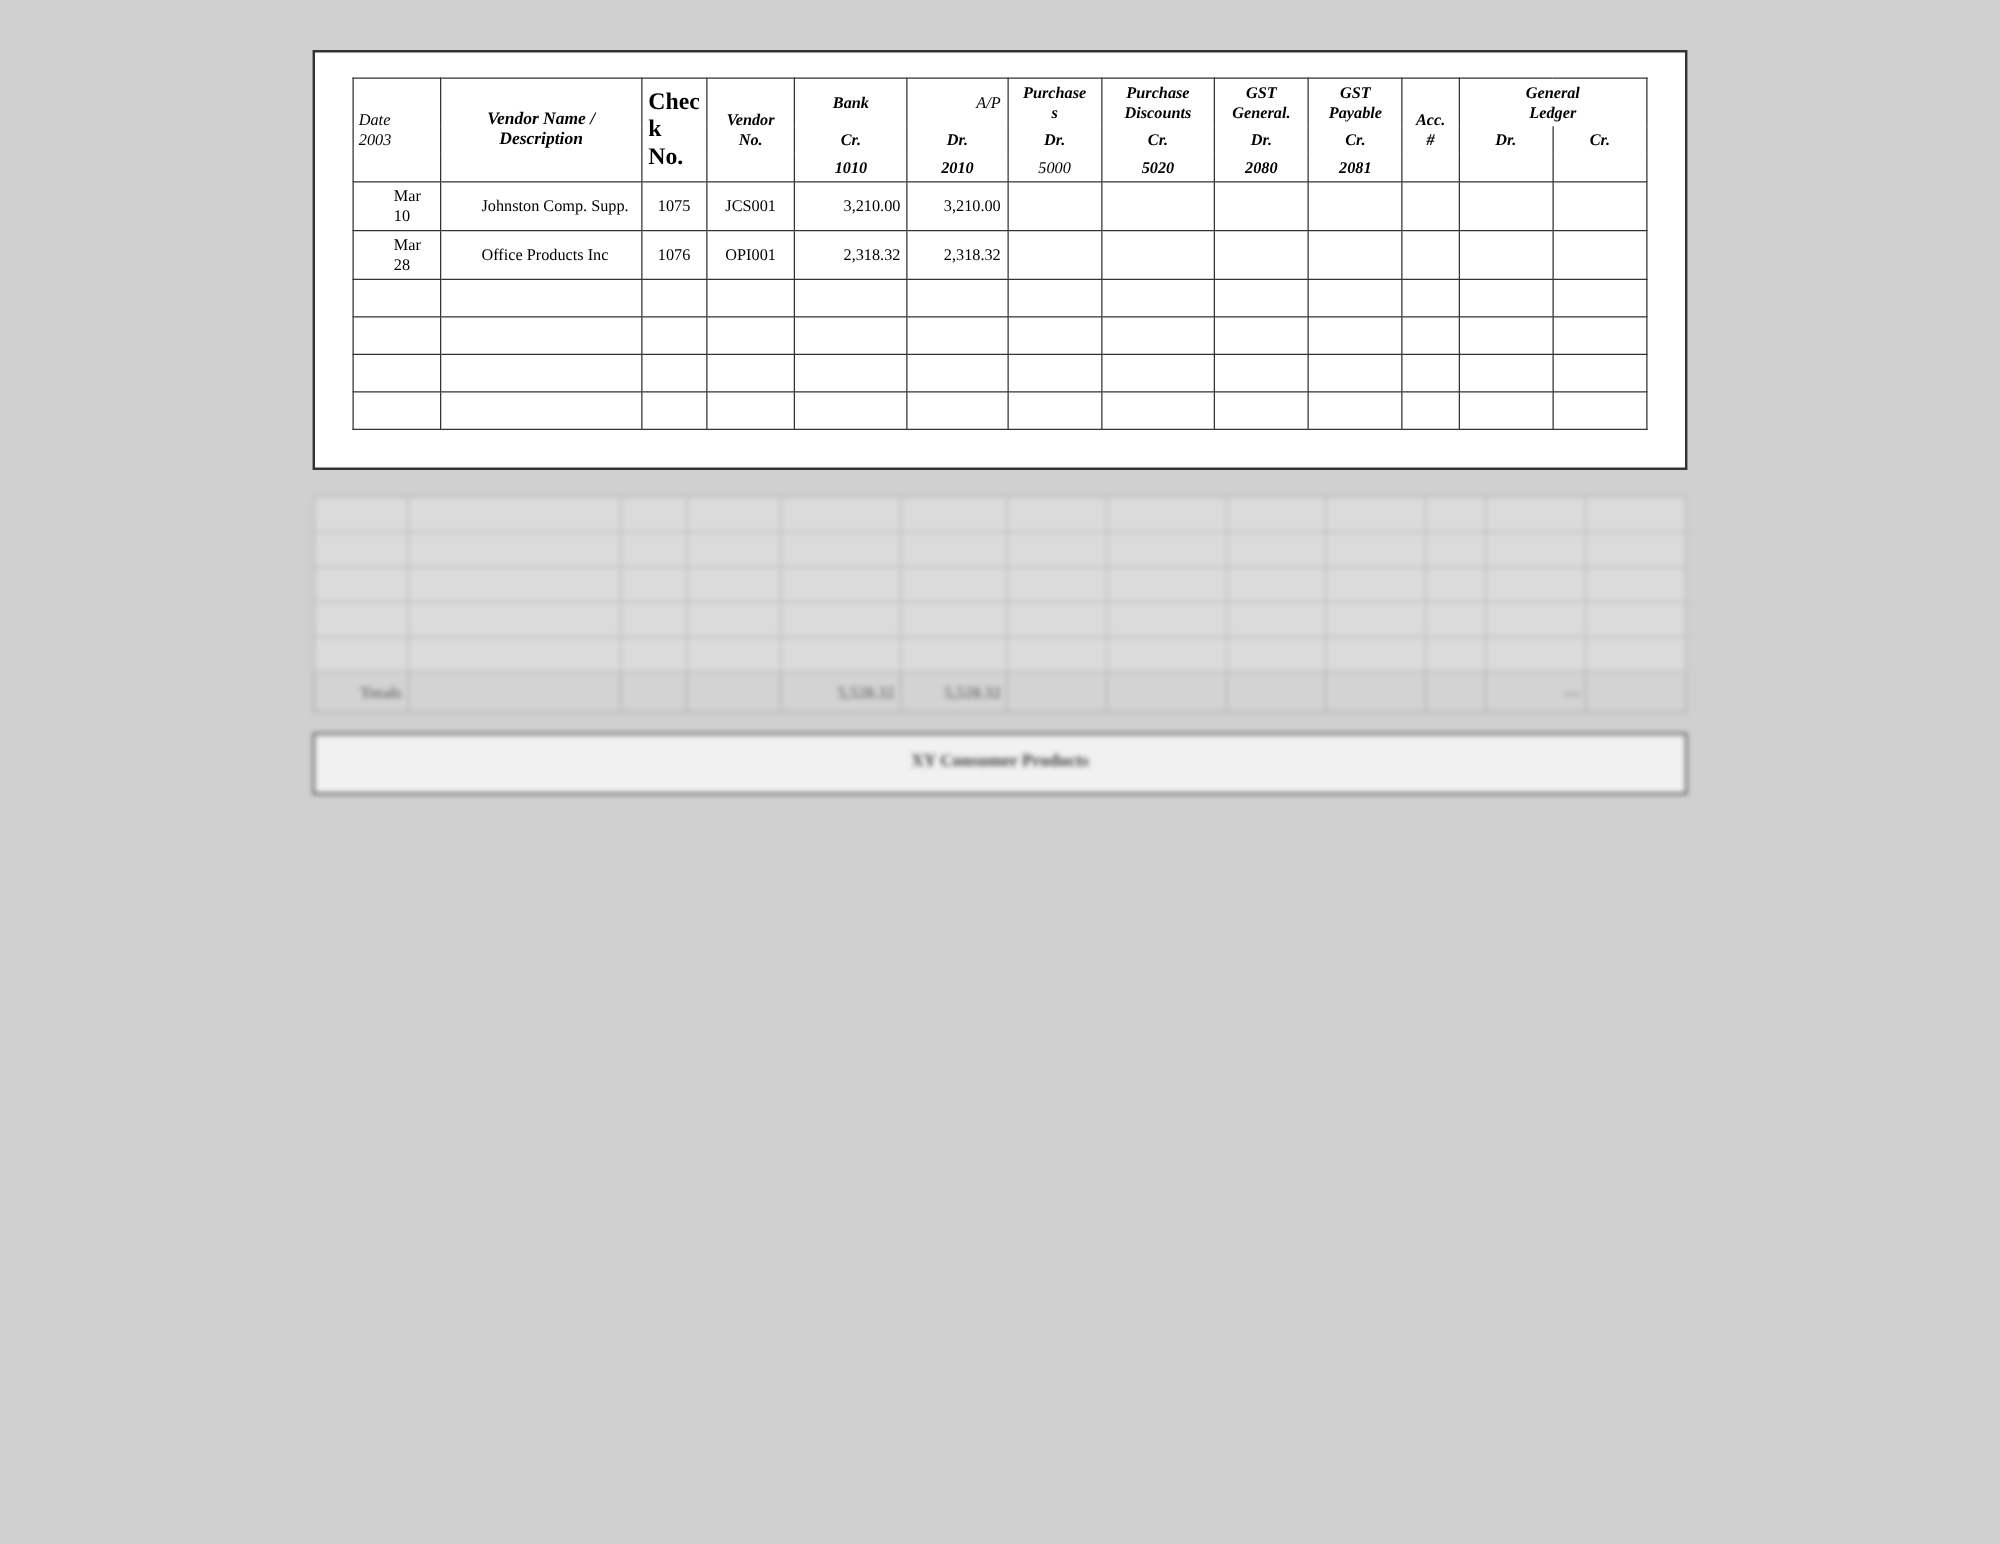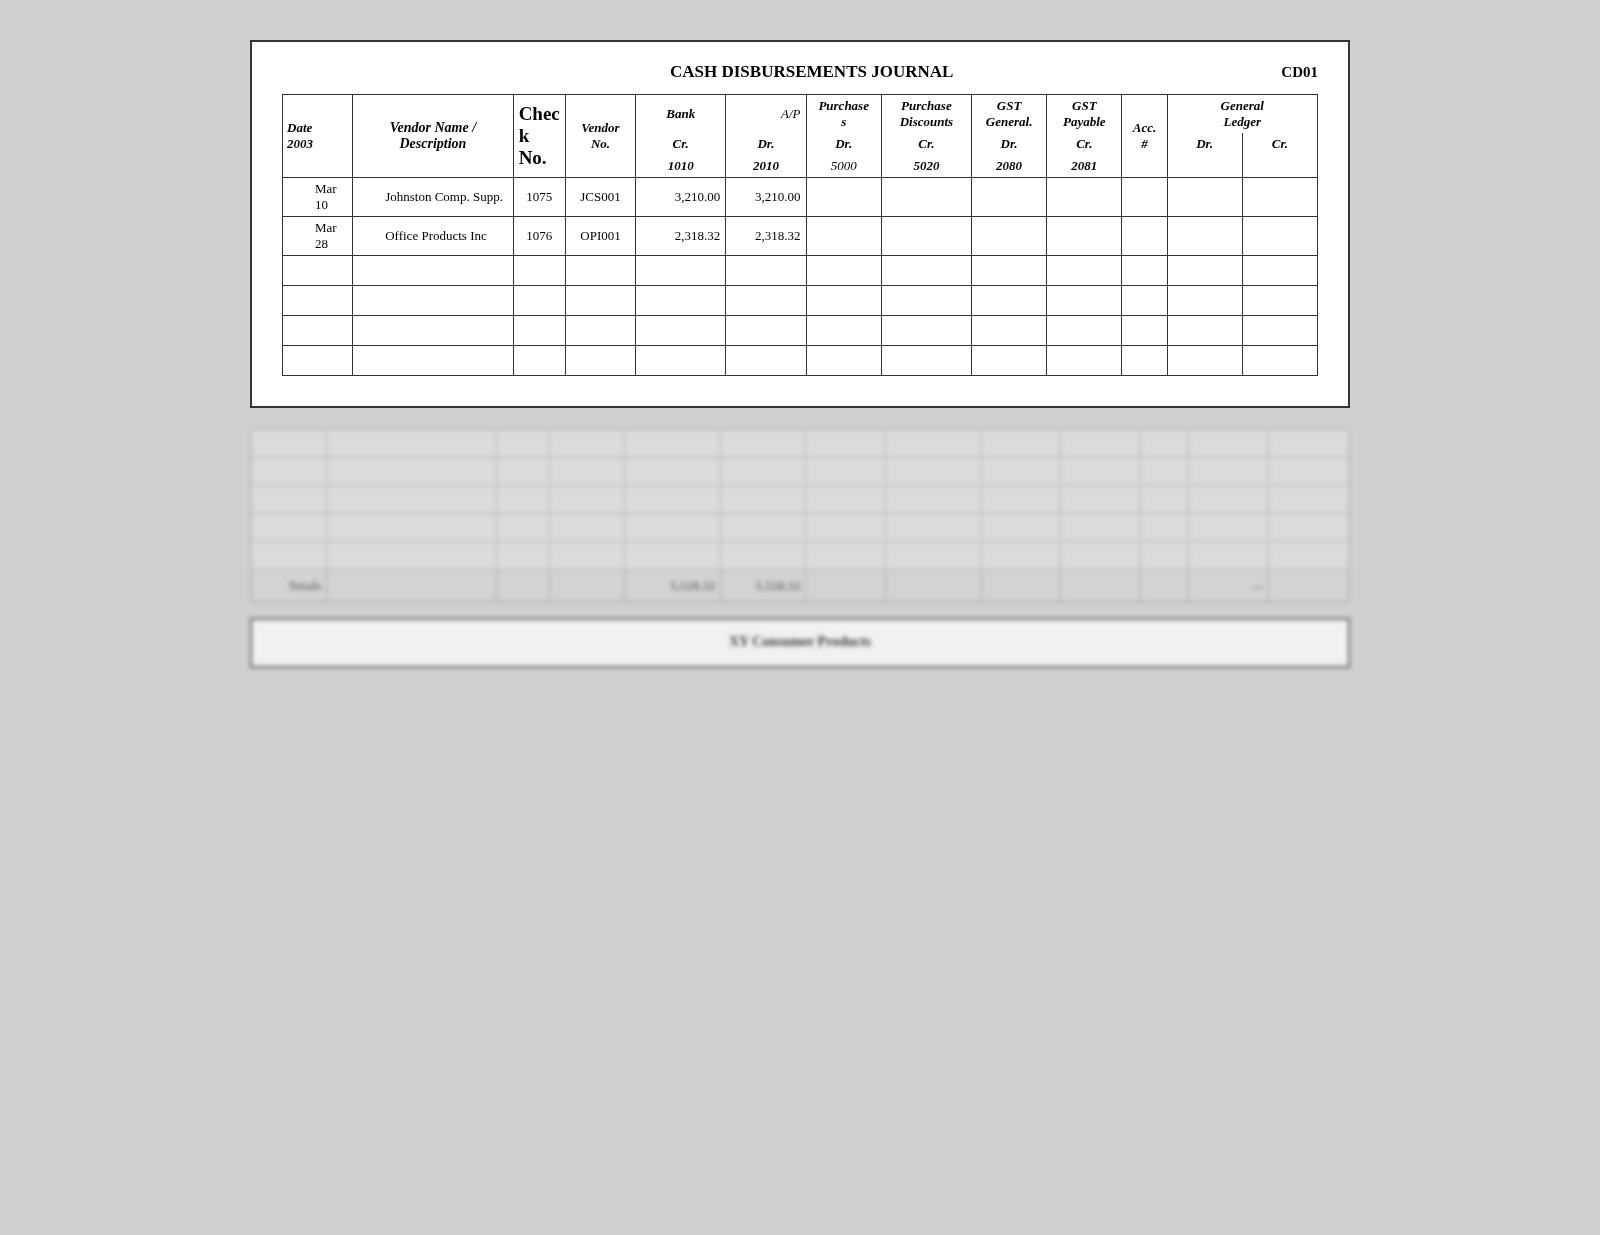--- a/index.html
+++ b/index.html
@@ -131,46 +131,41 @@
       text-align: center;
       font-size: 14px;
       font-weight: bold;
       height: 50px;
     }
   </style>
 </head>
 <body>
 
 <div class="page-container">
-  <div class="journal-title-row">
-    <div style="width:60px"></div>
-    <div class="journal-title">CASH DISBURSEMENTS JOURNAL</div>
-    <div class="journal-code">CD01</div>
-  </div>
 
   <table>
     <colgroup>
       <col class="col-date">
       <col class="col-vendor">
       <col class="col-check">
       <col class="col-vendor-no">
       <col class="col-bank">
       <col class="col-ap">
       <col class="col-purchase">
       <col class="col-purchase-disc">
       <col class="col-gst-recv">
       <col class="col-gst-pay">
       <col class="col-acc">
       <col class="col-gen-dr">
       <col class="col-gen-cr">
     </colgroup>
 
     <thead>
       <tr>
-        <td rowspan="4" style="text-align:left; vertical-align:middle; font-style:italic; font-weight:bold; font-size:13px; padding:4px;">
+        <td rowspan="4" style="text-align:left; vertical-align:middle; font-style:italic; font-weight:normal; font-size:13px; padding:4px;">
           <div>Date</div>
           <div>2003</div>
         </td>
         <td rowspan="4" style="text-align:center; vertical-align:middle; font-style:italic; font-weight:bold; font-size:14px;">
           <div>Vendor Name /</div>
           <div>Description</div>
         </td>
         <td rowspan="4" style="text-align:left; vertical-align:middle; font-weight:bold; font-size:19px;">
           <div>Chec</div>
           <div>k</div>

